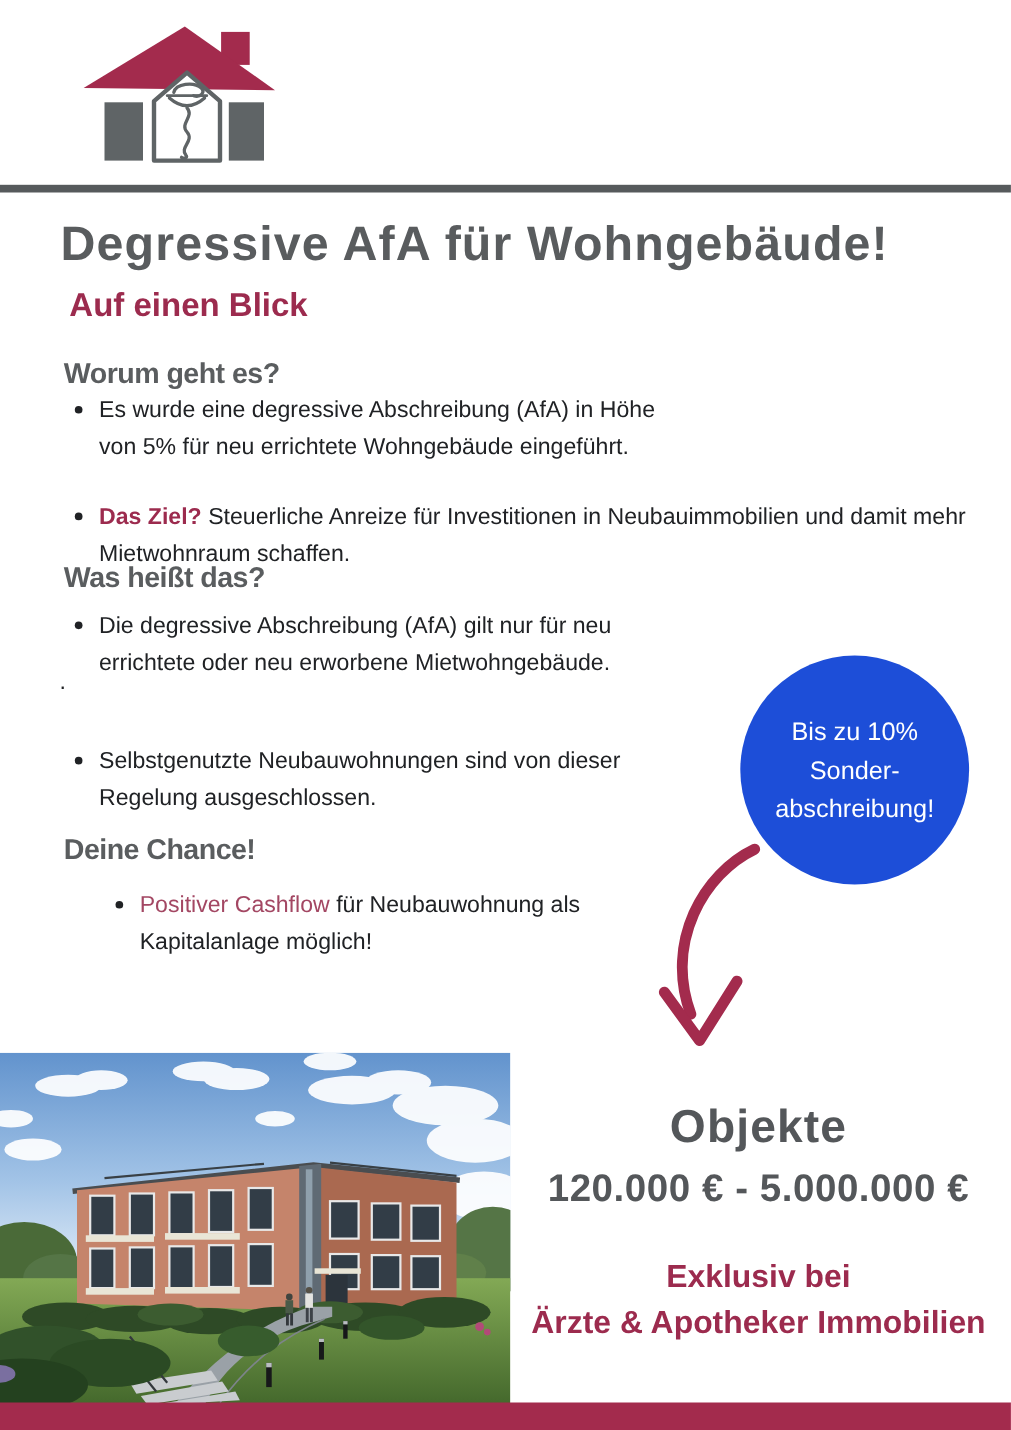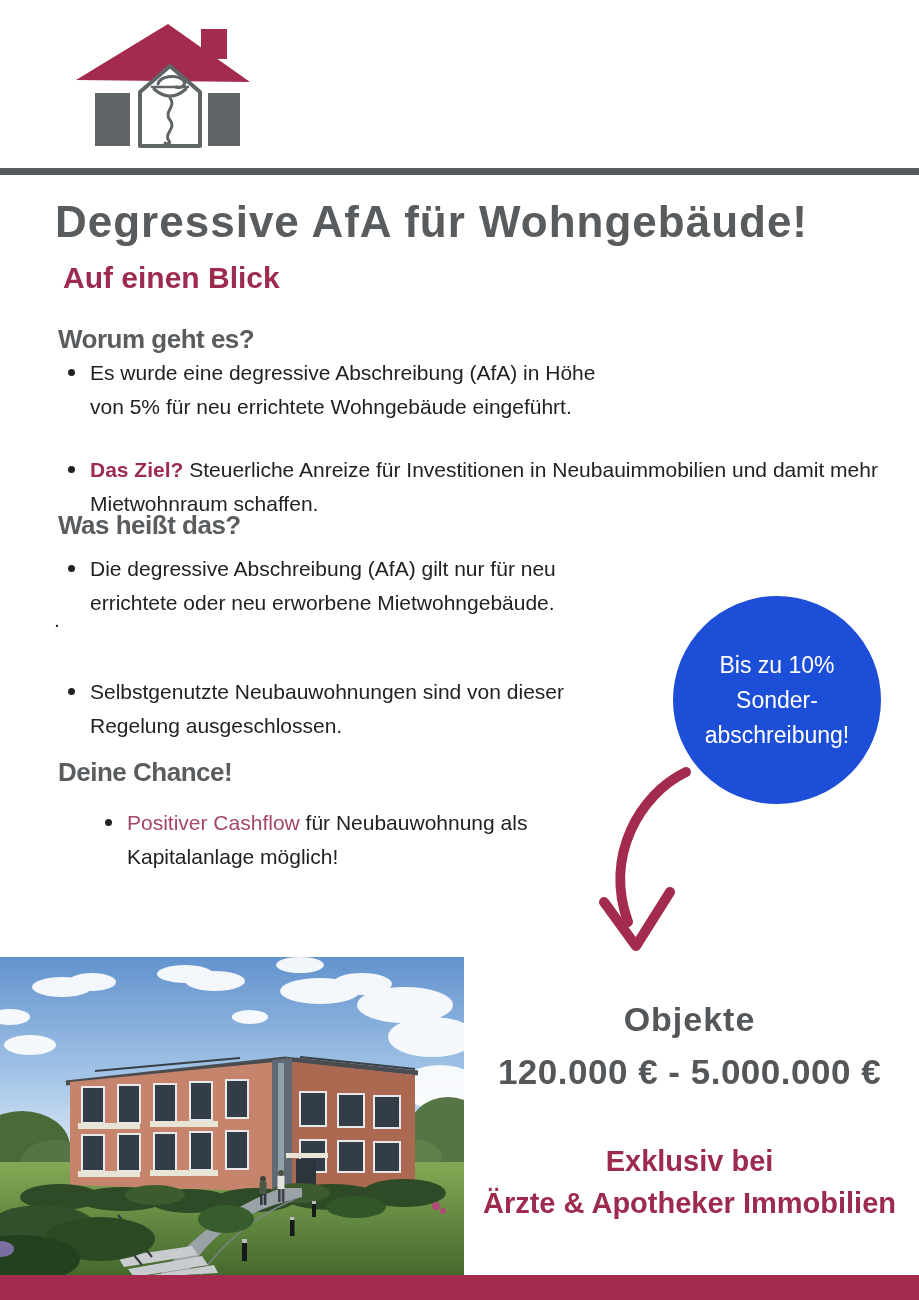--- a/index.html
+++ b/index.html
@@ -42,21 +42,21 @@
 
   
   .badge{left:673px;top:596px;width:208px;height:208px;border-radius:50%;
          background:#1d4ed8;display:flex;align-items:center;justify-content:center;
          text-align:center;color:#fff;font-size:23px;line-height:35px;}
   .arrow{left:588px;top:764px;width:110px;height:195px;}
 
   
   .photo{left:0;top:957px;width:464px;height:320px;}
   .offer{left:460px;top:1000px;width:459px;text-align:center;color:#54575a;}
-  .offer .oh{font-size:34px;font-weight:800;letter-spacing:1px;}
+  .offer .oh{font-size:42px;font-weight:800;letter-spacing:1px;}
   .offer .op{margin-top:13px;font-size:35px;font-weight:800;letter-spacing:.5px;white-space:nowrap;}
   .exclusive{left:460px;top:1140px;width:459px;text-align:center;color:#9c2b4e;
              font-size:29px;font-weight:800;line-height:42px;white-space:nowrap;}
   .bottombar{left:0;top:1275px;width:919px;height:25px;background:#a32b4d;}
 </style>
 </head>
 <body>
 
 <svg class="abs logo" viewBox="0 0 200 145">
   <rect x="143" y="21" width="26" height="30" fill="#a32b4d"></rect>

